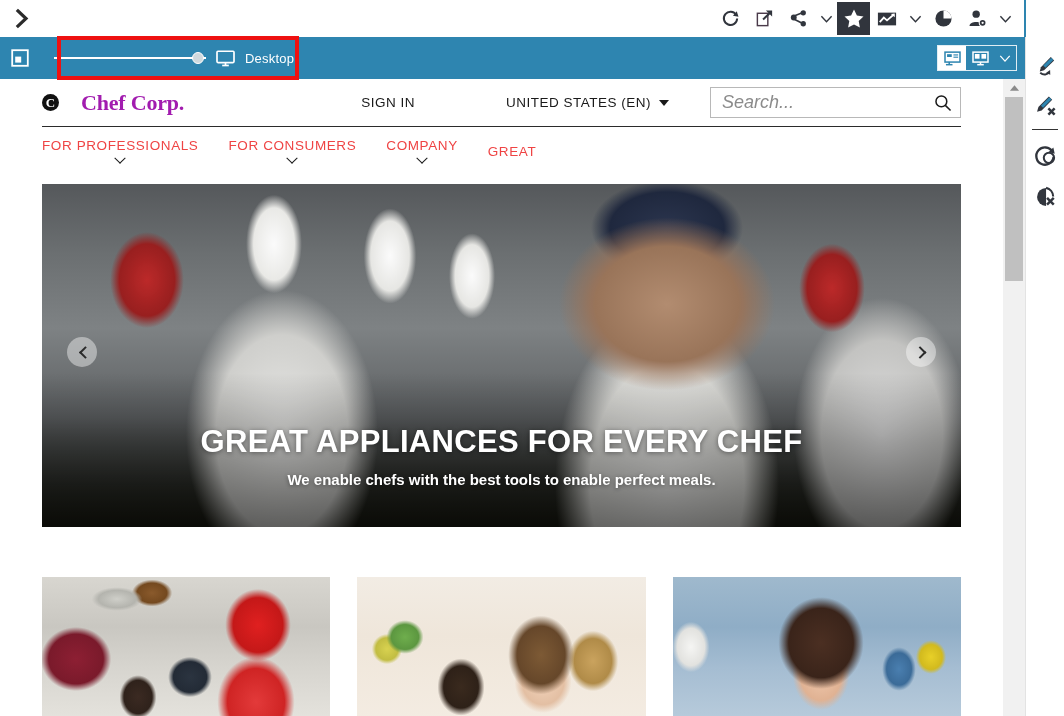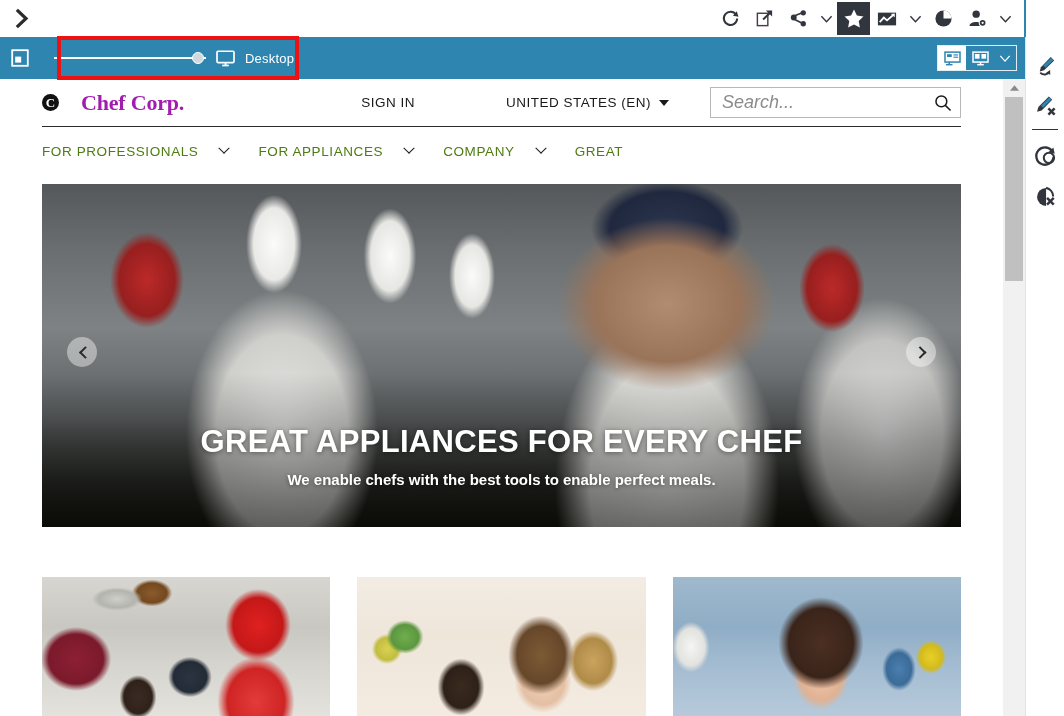--- a/index.html
+++ b/index.html
@@ -291,26 +291,27 @@
 
   
   .site-nav {
     margin: 0 42px;
     height: 48px;
     display: flex;
     align-items: center;
     gap: 30px;
   }
   .nav-item {
-    display: flex; align-items: center; gap: 22px;
+    display: flex; align-items: center; gap: 4px;
     font-size: 13.5px;
-    color: #4d7c0f;
+    color: #ef4444;
     letter-spacing: .6px;
     cursor: pointer;
     white-space: nowrap;
+    flex-direction: column;
   }
   .chev {
     display: inline-block;
     width: 8px; height: 8px;
     border-right: 1.6px solid #1a1a1a;
     border-bottom: 1.6px solid #1a1a1a;
     transform: rotate(45deg) translate(-2px,-2px);
   }
 
   
@@ -661,21 +662,21 @@
           </span>
         </div>
       </div>
 
       <div class="site-nav">
         <div class="nav-item">
           <span>FOR PROFESSIONALS</span>
           <span class="chev"></span>
         </div>
         <div class="nav-item">
-          <span>FOR APPLIANCES</span>
+          <span>FOR CONSUMERS</span>
           <span class="chev"></span>
         </div>
         <div class="nav-item">
           <span>COMPANY</span>
           <span class="chev"></span>
         </div>
         <div class="nav-item">
           <span>GREAT</span>
         </div>
       </div>

